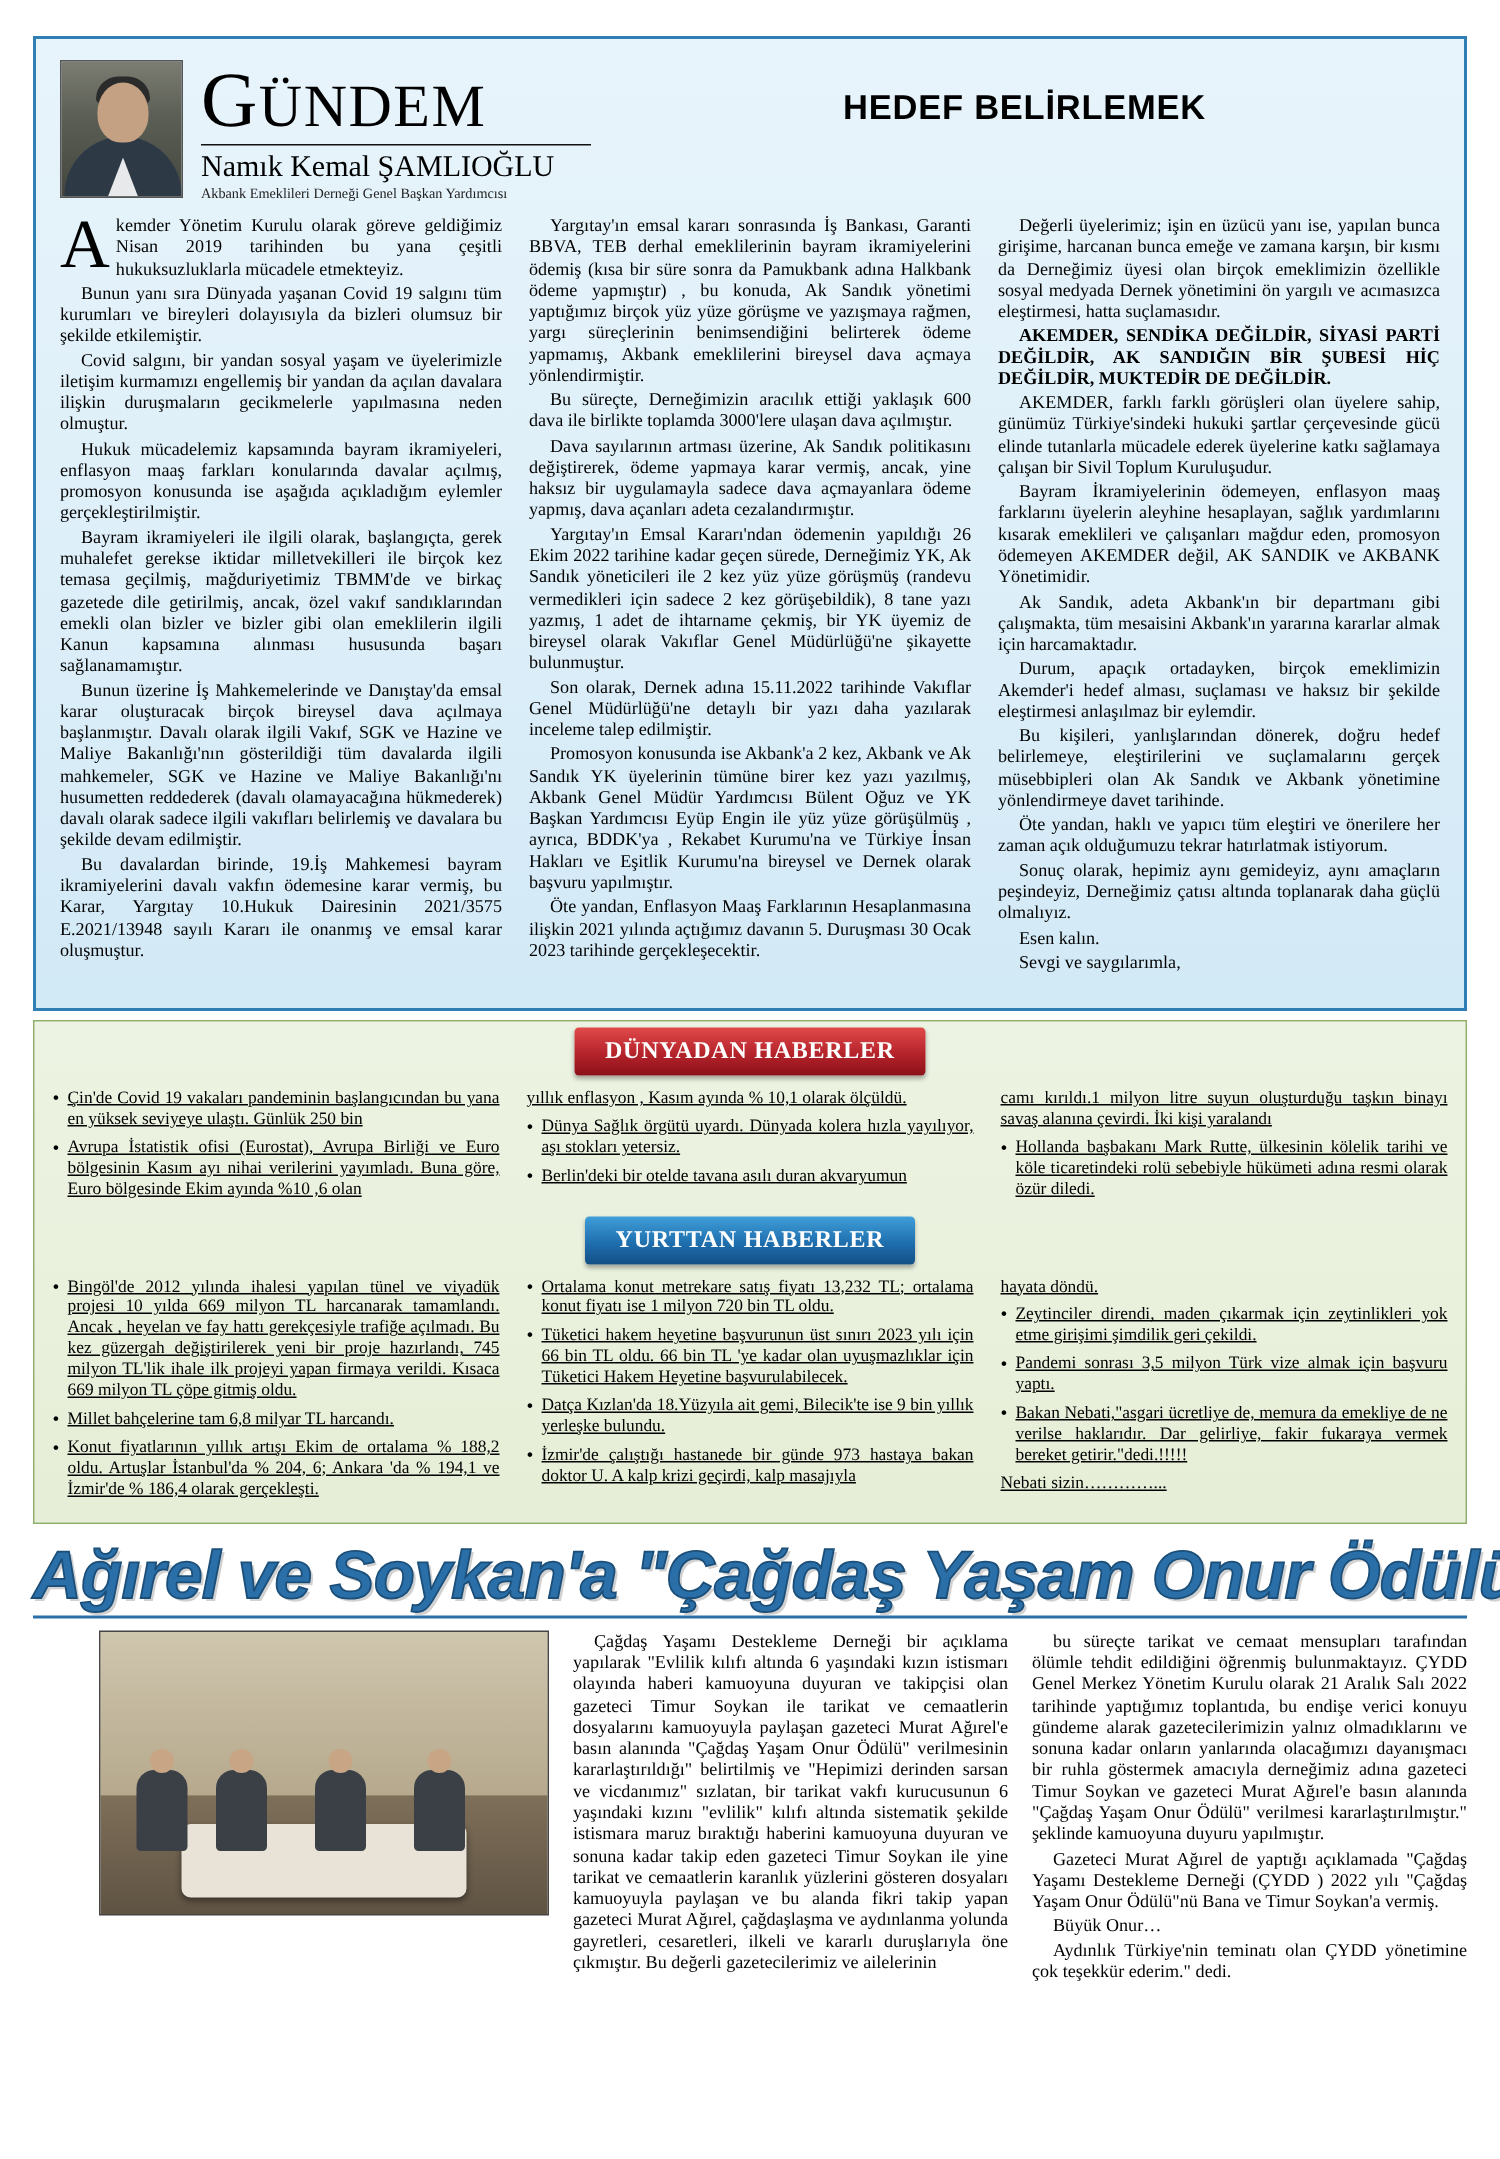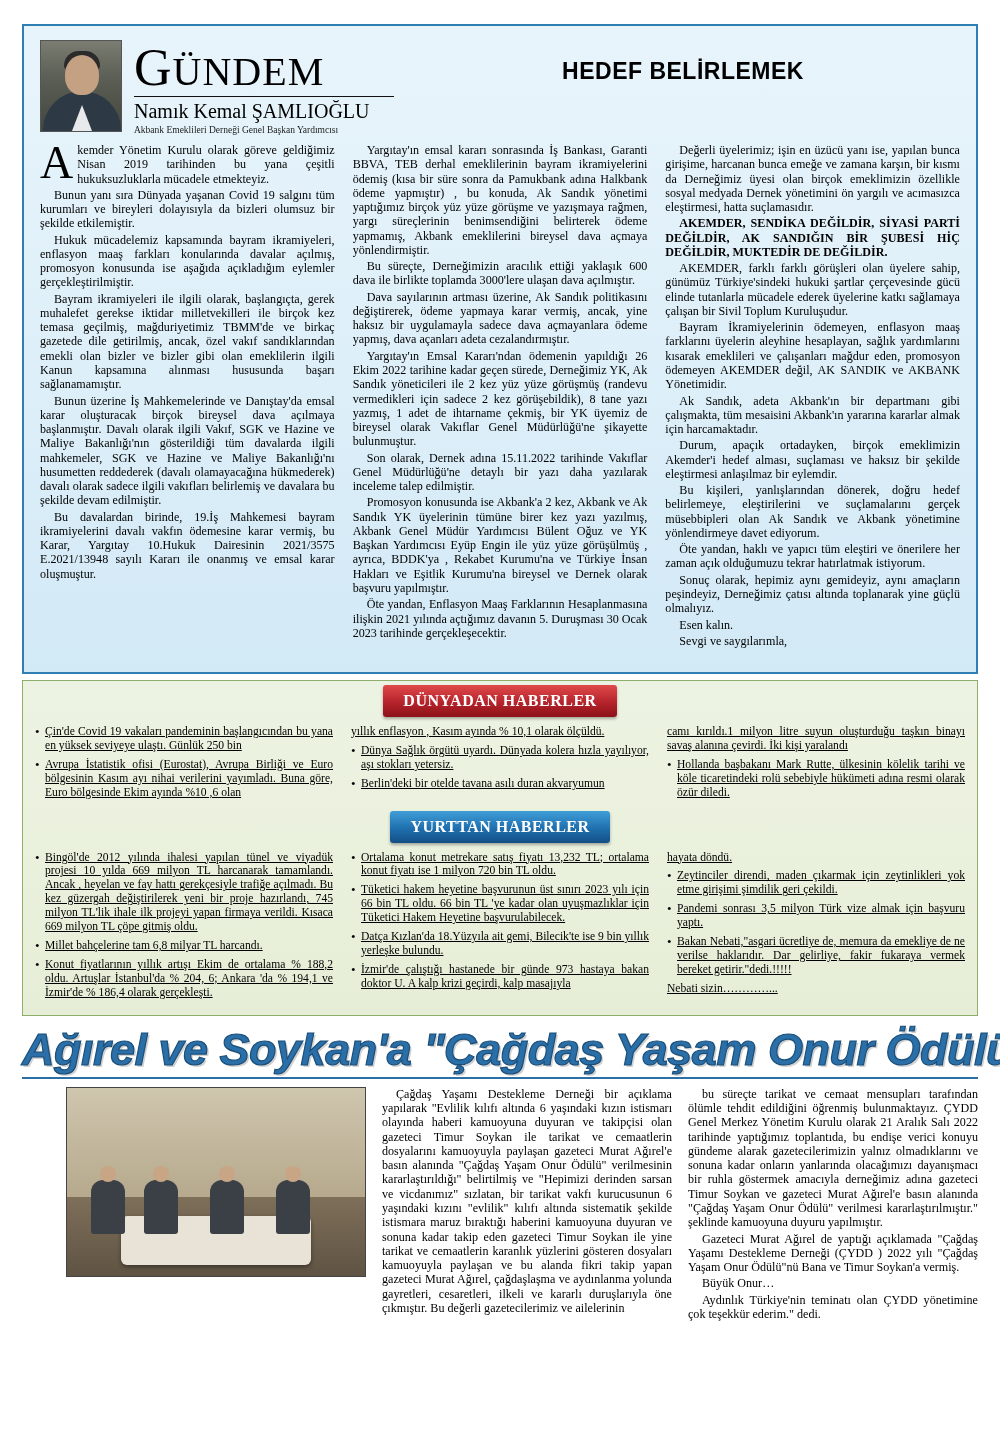--- a/index.html
+++ b/index.html
@@ -273,20 +273,21 @@
         <div class="author-name">Namık Kemal ŞAMLIOĞLU</div>
         <div class="author-role">Akbank Emeklileri Derneği Genel Başkan Yardımcısı</div>
       </div>
       <div class="headline">HEDEF BELİRLEMEK</div>
     </div>
 
     <div class="cols3">
       <div class="col">
         <p class="dropcap-p noind">Akemder Yönetim Kurulu olarak göreve geldiğimiz Nisan 2019 tarihinden bu yana çeşitli hukuksuzluklarla mücadele etmekteyiz.</p>
         <p>Bunun yanı sıra Dünyada yaşanan Covid 19 salgını tüm kurumları ve bireyleri dolayısıyla da bizleri olumsuz bir şekilde etkilemiştir.</p>
+        <p>Covid salgını, bir yandan sosyal yaşam ve üyelerimizle iletişim kurmamızı engellemiş bir yandan da açılan davalara ilişkin duruşmaların gecikmelerle yapılmasına neden olmuştur.</p>
         <p>Hukuk mücadelemiz kapsamında bayram ikramiyeleri, enflasyon maaş farkları konularında davalar açılmış, promosyon konusunda ise aşağıda açıkladığım eylemler gerçekleştirilmiştir.</p>
         <p>Bayram ikramiyeleri ile ilgili olarak, başlangıçta, gerek muhalefet gerekse iktidar milletvekilleri ile birçok kez temasa geçilmiş, mağduriyetimiz TBMM'de ve birkaç gazetede dile getirilmiş, ancak, özel vakıf sandıklarından emekli olan bizler ve bizler gibi olan emeklilerin ilgili Kanun kapsamına alınması hususunda başarı sağlanamamıştır.</p>
         <p>Bunun üzerine İş Mahkemelerinde ve Danıştay'da emsal karar oluşturacak birçok bireysel dava açılmaya başlanmıştır. Davalı olarak ilgili Vakıf, SGK ve Hazine ve Maliye Bakanlığı'nın gösterildiği tüm davalarda ilgili mahkemeler, SGK ve Hazine ve Maliye Bakanlığı'nı husumetten reddederek (davalı olamayacağına hükmederek) davalı olarak sadece ilgili vakıfları belirlemiş ve davalara bu şekilde devam edilmiştir.</p>
         <p>Bu davalardan birinde, 19.İş Mahkemesi bayram ikramiyelerini davalı vakfın ödemesine karar vermiş, bu Karar, Yargıtay 10.Hukuk Dairesinin 2021/3575 E.2021/13948 sayılı Kararı ile onanmış ve emsal karar oluşmuştur.</p>
       </div>
       <div class="col">
         <p>Yargıtay'ın emsal kararı sonrasında İş Bankası, Garanti BBVA, TEB derhal emeklilerinin bayram ikramiyelerini ödemiş (kısa bir süre sonra da Pamukbank adına Halkbank ödeme yapmıştır) , bu konuda, Ak Sandık yönetimi yaptığımız birçok yüz yüze görüşme ve yazışmaya rağmen, yargı süreçlerinin benimsendiğini belirterek ödeme yapmamış, Akbank emeklilerini bireysel dava açmaya yönlendirmiştir.</p>
         <p>Bu süreçte, Derneğimizin aracılık ettiği yaklaşık 600 dava ile birlikte toplamda 3000'lere ulaşan dava açılmıştır.</p>
         <p>Dava sayılarının artması üzerine, Ak Sandık politikasını değiştirerek, ödeme yapmaya karar vermiş, ancak, yine haksız bir uygulamayla sadece dava açmayanlara ödeme yapmış, dava açanları adeta cezalandırmıştır.</p>
         <p>Yargıtay'ın Emsal Kararı'ndan ödemenin yapıldığı 26 Ekim 2022 tarihine kadar geçen sürede, Derneğimiz YK, Ak Sandık yöneticileri ile 2 kez yüz yüze görüşmüş (randevu vermedikleri için sadece 2 kez görüşebildik), 8 tane yazı yazmış, 1 adet de ihtarname çekmiş, bir YK üyemiz de bireysel olarak Vakıflar Genel Müdürlüğü'ne şikayette bulunmuştur.</p>
@@ -294,23 +295,23 @@
         <p>Promosyon konusunda ise Akbank'a 2 kez, Akbank ve Ak Sandık YK üyelerinin tümüne birer kez yazı yazılmış, Akbank Genel Müdür Yardımcısı Bülent Oğuz ve YK Başkan Yardımcısı Eyüp Engin ile yüz yüze görüşülmüş , ayrıca, BDDK'ya , Rekabet Kurumu'na ve Türkiye İnsan Hakları ve Eşitlik Kurumu'na bireysel ve Dernek olarak başvuru yapılmıştır.</p>
         <p>Öte yandan, Enflasyon Maaş Farklarının Hesaplanmasına ilişkin 2021 yılında açtığımız davanın 5. Duruşması 30 Ocak 2023 tarihinde gerçekleşecektir.</p>
       </div>
       <div class="col">
         <p>Değerli üyelerimiz; işin en üzücü yanı ise, yapılan bunca girişime, harcanan bunca emeğe ve zamana karşın, bir kısmı da Derneğimiz üyesi olan birçok emeklimizin özellikle sosyal medyada Dernek yönetimini ön yargılı ve acımasızca eleştirmesi, hatta suçlamasıdır.</p>
         <p class="bold-block">AKEMDER, SENDİKA DEĞİLDİR, SİYASİ PARTİ DEĞİLDİR, AK SANDIĞIN BİR ŞUBESİ HİÇ DEĞİLDİR, MUKTEDİR DE DEĞİLDİR.</p>
         <p>AKEMDER, farklı farklı görüşleri olan üyelere sahip, günümüz Türkiye'sindeki hukuki şartlar çerçevesinde gücü elinde tutanlarla mücadele ederek üyelerine katkı sağlamaya  çalışan bir Sivil Toplum Kuruluşudur.</p>
         <p>Bayram İkramiyelerinin ödemeyen, enflasyon maaş farklarını üyelerin aleyhine hesaplayan, sağlık yardımlarını kısarak emeklileri  ve çalışanları mağdur eden, promosyon ödemeyen AKEMDER değil, AK SANDIK ve AKBANK Yönetimidir.</p>
         <p>Ak Sandık, adeta Akbank'ın bir departmanı gibi çalışmakta, tüm mesaisini Akbank'ın yararına kararlar almak için harcamaktadır.</p>
         <p>Durum, apaçık ortadayken, birçok emeklimizin Akemder'i hedef alması, suçlaması ve haksız bir şekilde eleştirmesi anlaşılmaz bir eylemdir.</p>
-        <p>Bu kişileri, yanlışlarından dönerek, doğru hedef belirlemeye, eleştirilerini ve suçlamalarını gerçek müsebbipleri olan Ak Sandık ve Akbank yönetimine yönlendirmeye davet ediyorum.</p>
+        <p>Bu kişileri, yanlışlarından dönerek, doğru hedef belirlemeye, eleştirilerini ve suçlamalarını gerçek müsebbipleri olan Ak Sandık ve Akbank yönetimine yönlendirmeye davet tarihinde.</p>
         <p>Öte yandan, haklı ve yapıcı tüm eleştiri ve önerilere her zaman açık olduğumuzu tekrar hatırlatmak istiyorum.</p>
-        <p>Sonuç olarak, hepimiz aynı gemideyiz, aynı amaçların peşindeyiz, Derneğimiz çatısı altında toplanarak yine güçlü olmalıyız.</p>
+        <p>Sonuç olarak, hepimiz aynı gemideyiz, aynı amaçların peşindeyiz, Derneğimiz çatısı altında toplanarak daha güçlü olmalıyız.</p>
         <p>Esen kalın.</p>
         <p>Sevgi ve saygılarımla,</p>
       </div>
     </div>
   </div>
 
   <div class="band">
     <div class="ribbon-wrap">
       <div class="ribbon">DÜNYADAN HABERLER</div>
     </div>

